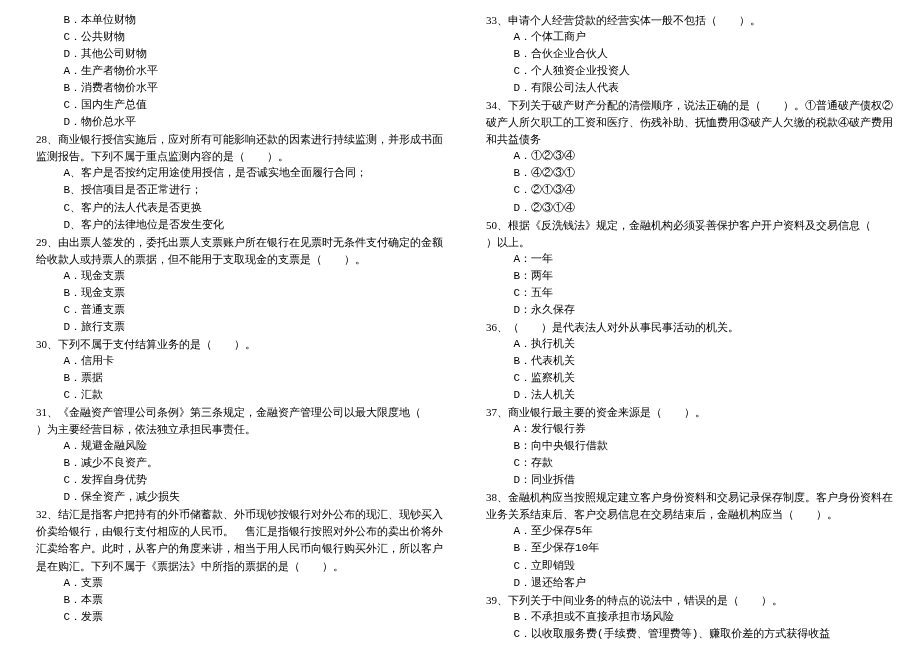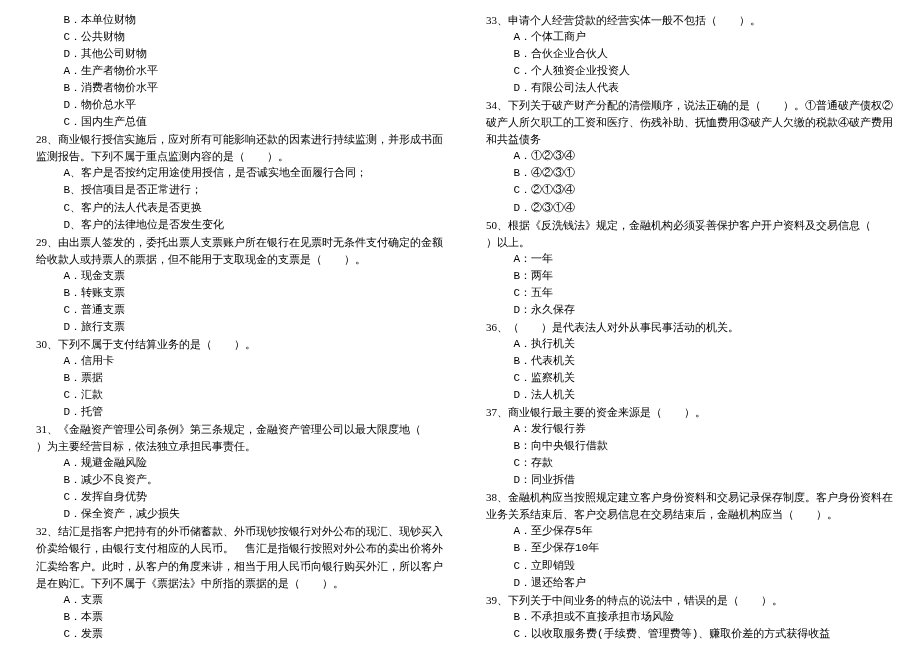--- a/index.html
+++ b/index.html
@@ -28,37 +28,36 @@
 </head>
 <body>
 
 <div class="columns">
   <div class="col" id="left-col">
       <div class="line indent2">B．本单位财物</div>
       <div class="line indent2">C．公共财物</div>
       <div class="line indent2">D．其他公司财物</div>
       <div class="line indent2">A．生产者物价水平</div>
       <div class="line indent2">B．消费者物价水平</div>
+      <div class="line indent2">C．国内生产总值</div>
       <div class="line indent2">D．物价总水平</div>
-      <div class="line indent2">C．国内生产总值</div>
       <div class="line indent0">28、商业银行授信实施后，应对所有可能影响还款的因素进行持续监测，并形成书面监测报告。下列不属于重点监测内容的是（　　）。</div>
       <div class="line indent2">A、客户是否按约定用途使用授信，是否诚实地全面履行合同；</div>
       <div class="line indent2">B、授信项目是否正常进行；</div>
       <div class="line indent2">C、客户的法人代表是否更换</div>
       <div class="line indent2">D、客户的法律地位是否发生变化</div>
       <div class="line indent0">29、由出票人签发的，委托出票人支票账户所在银行在见票时无条件支付确定的金额给收款人或持票人的票据，但不能用于支取现金的支票是（　　）。</div>
       <div class="line indent2">A．现金支票</div>
-      <div class="line indent2">B．转账支票</div>
+      <div class="line indent2">B．现金支票</div>
       <div class="line indent2">C．普通支票</div>
       <div class="line indent2">D．旅行支票</div>
       <div class="line indent0">30、下列不属于支付结算业务的是（　　）。</div>
       <div class="line indent2">A．信用卡</div>
       <div class="line indent2">B．票据</div>
       <div class="line indent2">C．汇款</div>
-      <div class="line indent2">D．托管</div>
       <div class="line indent0">31、《金融资产管理公司条例》第三条规定，金融资产管理公司以最大限度地（　　）为主要经营目标，依法独立承担民事责任。</div>
       <div class="line indent2">A．规避金融风险</div>
       <div class="line indent2">B．减少不良资产。</div>
       <div class="line indent2">C．发挥自身优势</div>
       <div class="line indent2">D．保全资产，减少损失</div>
       <div class="line indent0">32、结汇是指客户把持有的外币储蓄款、外币现钞按银行对外公布的现汇、现钞买入价卖给银行，由银行支付相应的人民币。　售汇是指银行按照对外公布的卖出价将外汇卖给客户。此时，从客户的角度来讲，相当于用人民币向银行购买外汇，所以客户是在购汇。下列不属于《票据法》中所指的票据的是（　　）。</div>
       <div class="line indent2">A．支票</div>
       <div class="line indent2">B．本票</div>
       <div class="line indent2">C．发票</div>
     </div>

